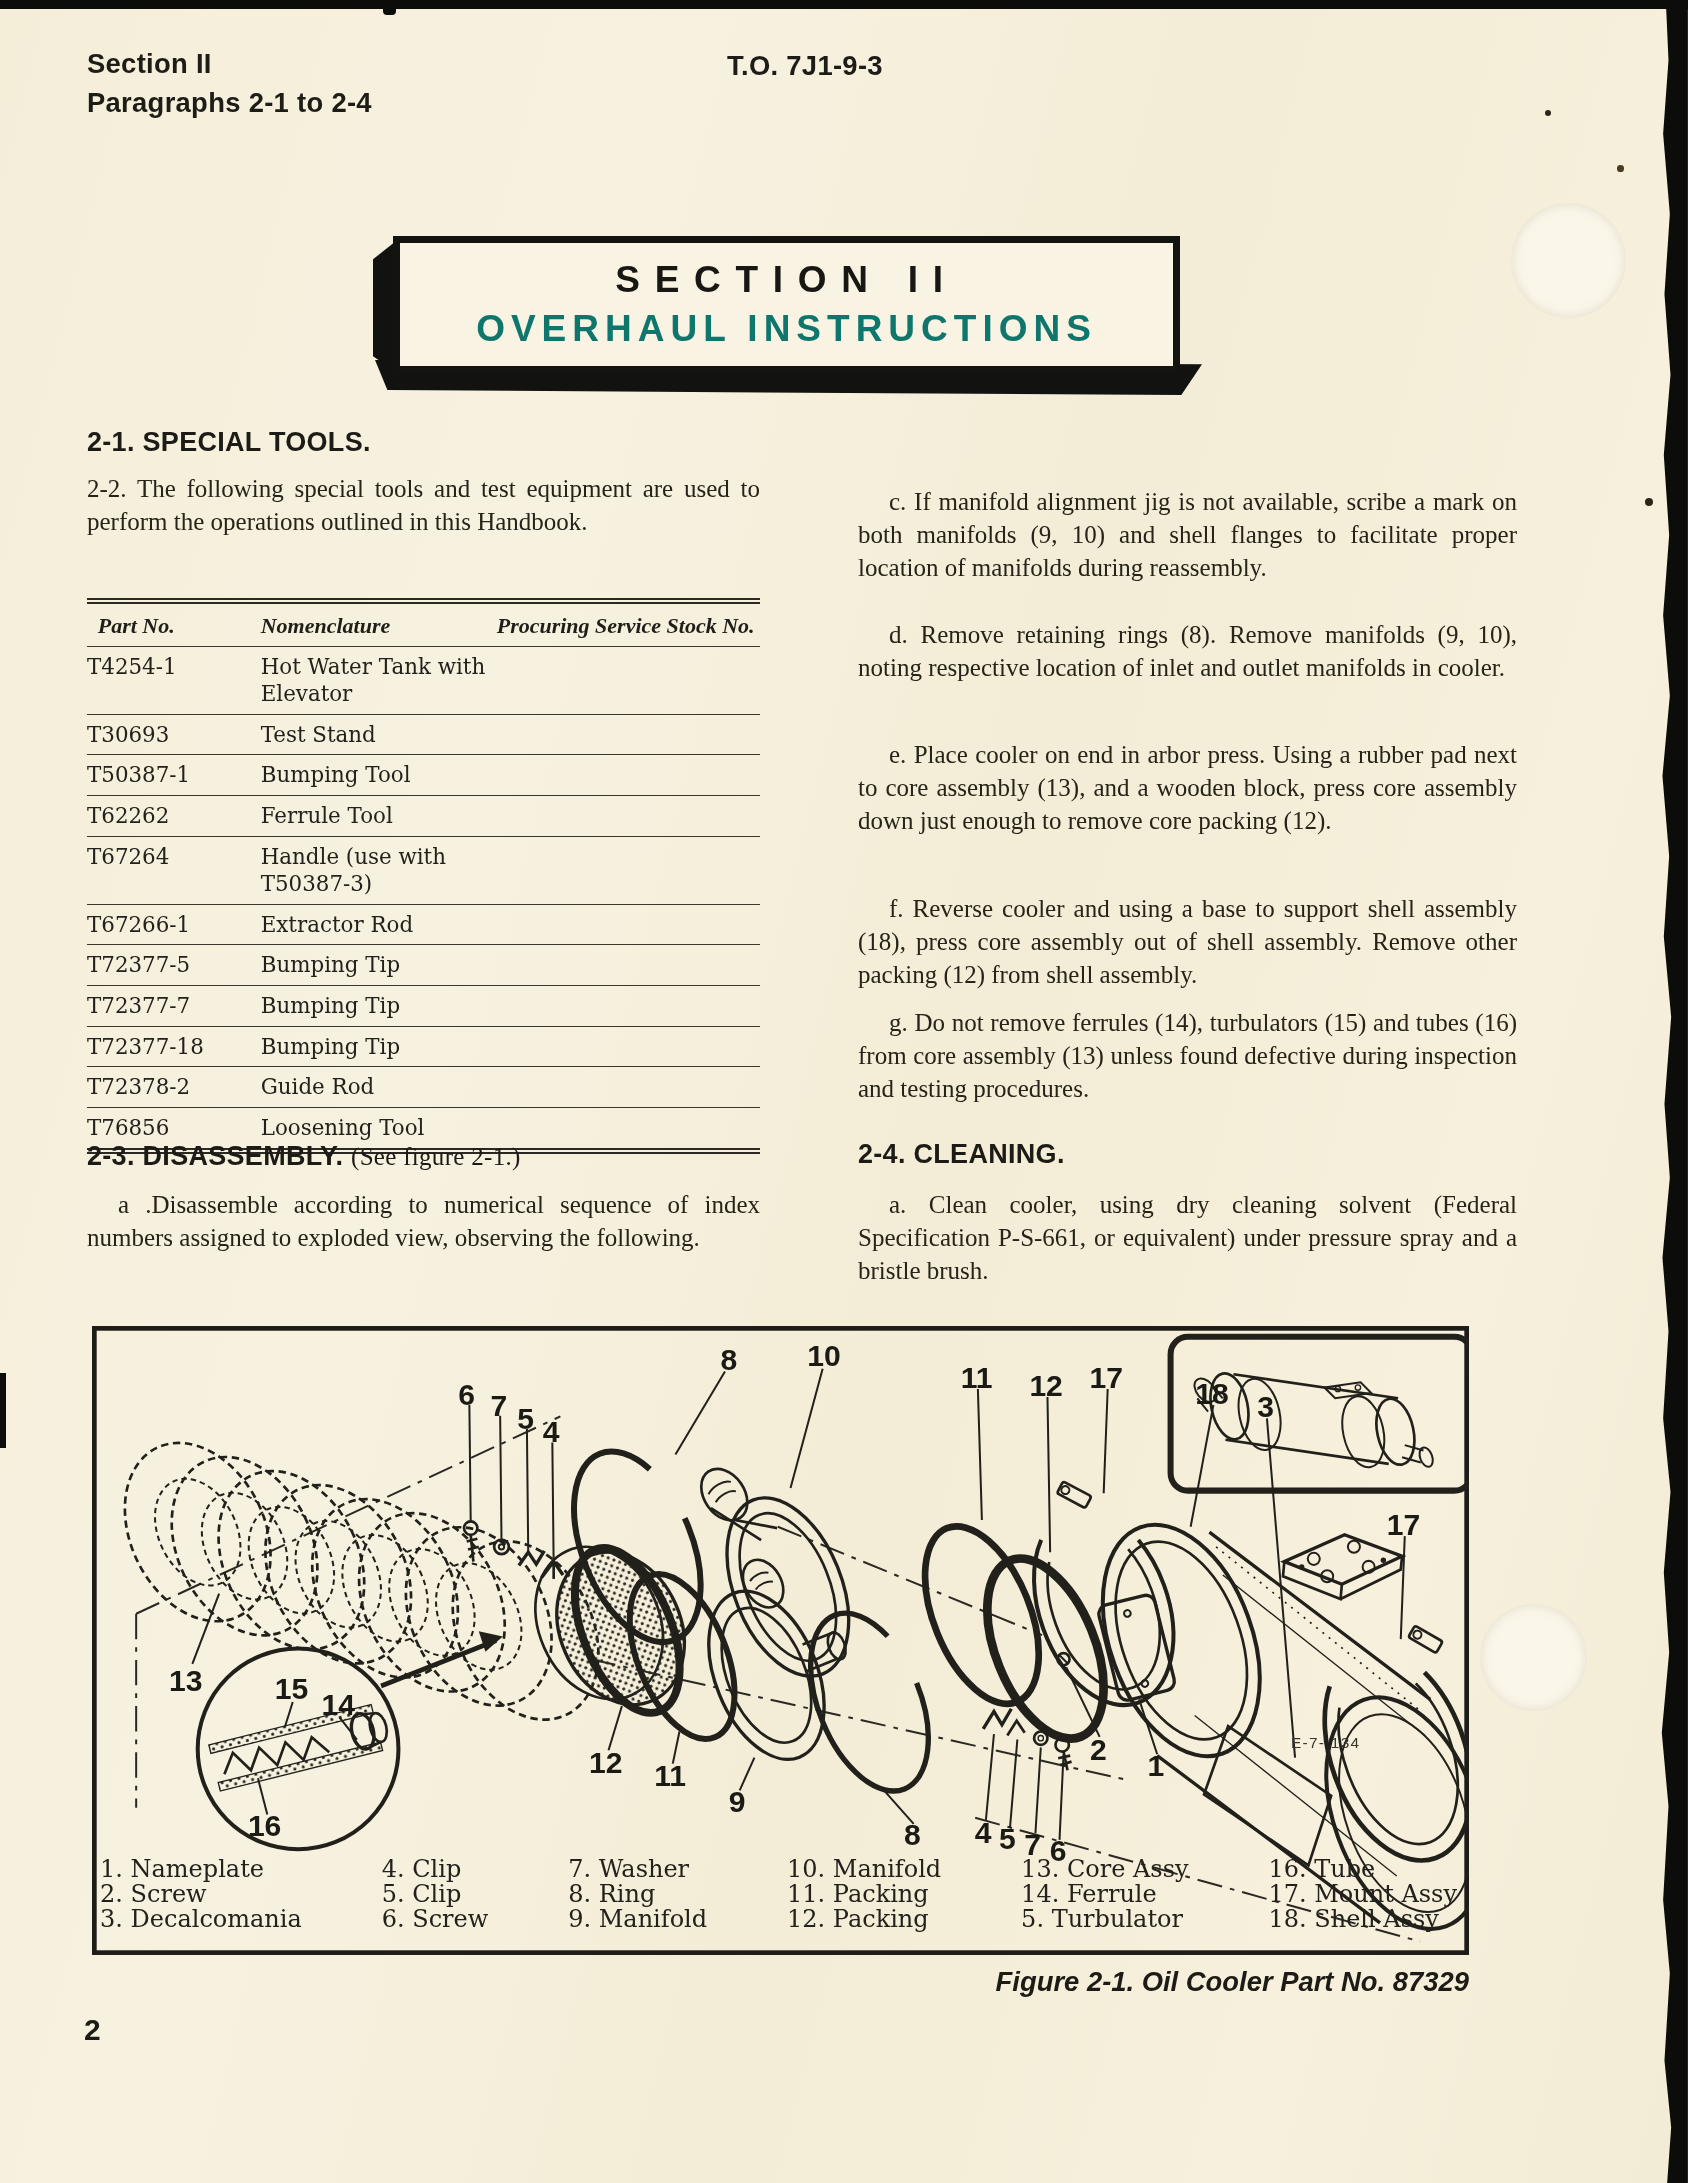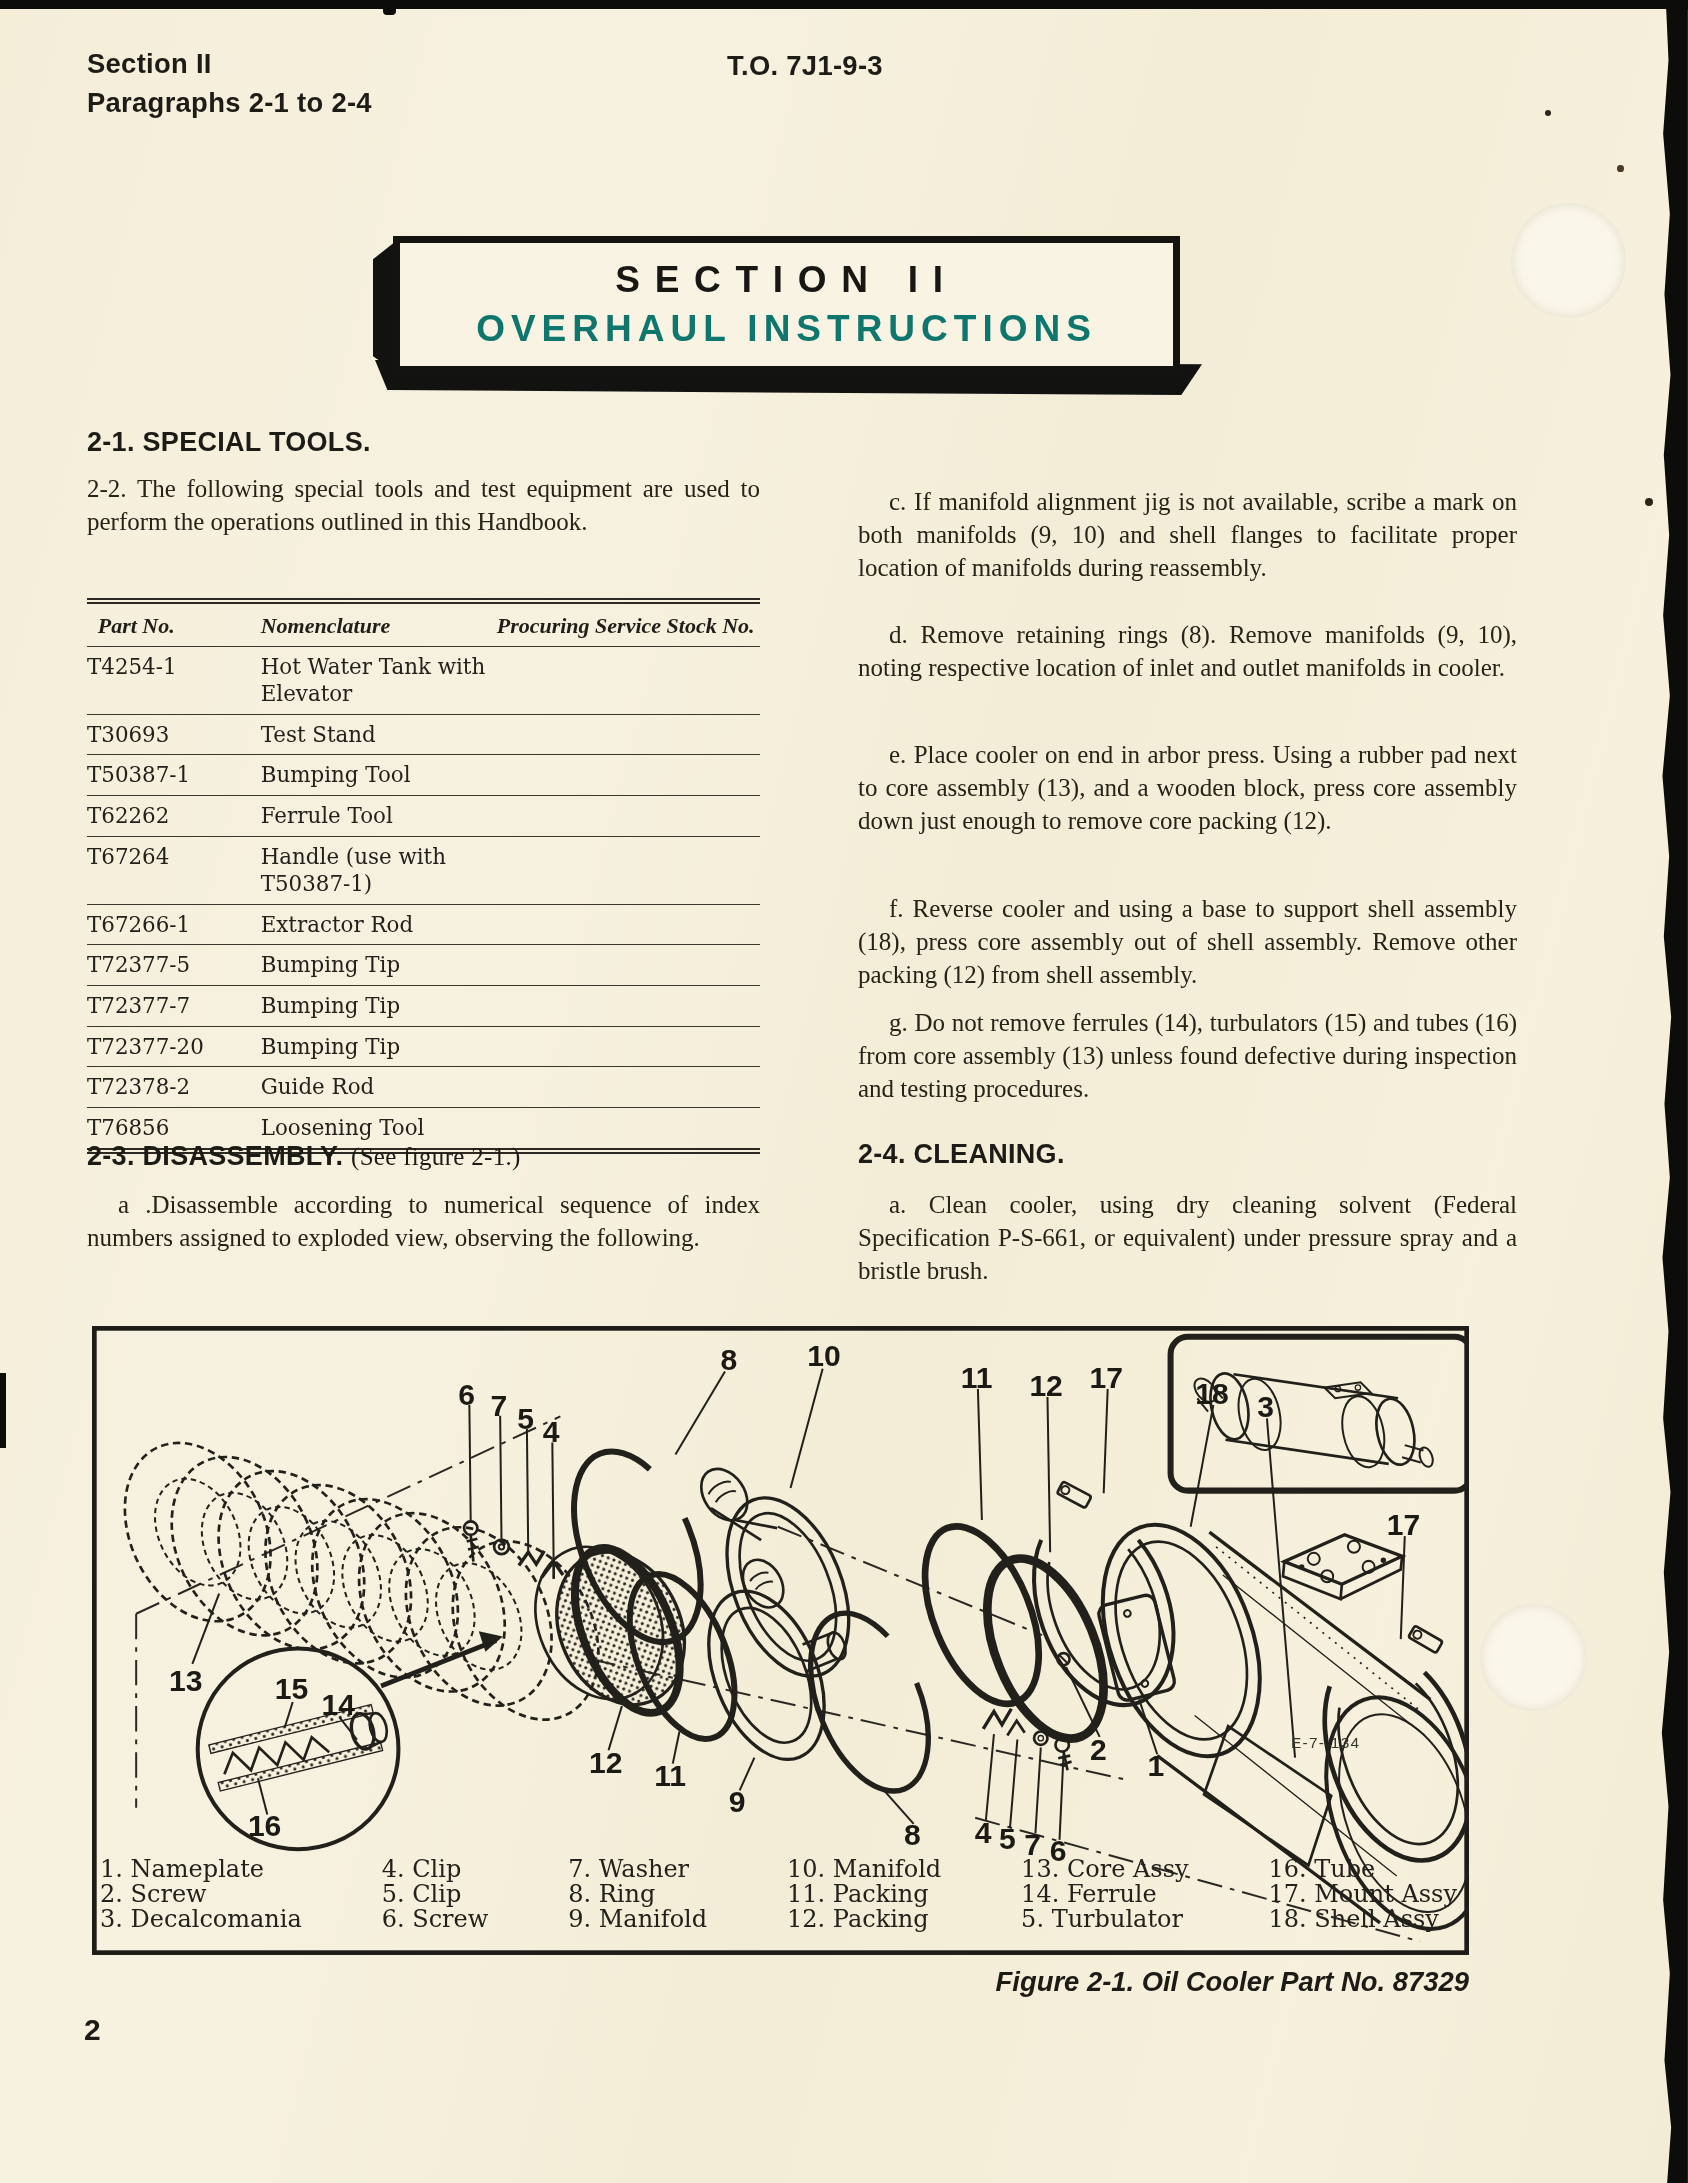--- a/index.html
+++ b/index.html
@@ -116,40 +116,40 @@
             <td class="c2">Bumping Tool</td>
             <td class="c3"></td>
           </tr>
         <tr>
             <td class="c1">T62262</td>
             <td class="c2">Ferrule Tool</td>
             <td class="c3"></td>
           </tr>
         <tr>
             <td class="c1">T67264</td>
-            <td class="c2">Handle (use with T50387-1)</td>
+            <td class="c2">Handle (use with T50387-3)</td>
             <td class="c3"></td>
           </tr>
         <tr>
             <td class="c1">T67266-1</td>
             <td class="c2">Extractor Rod</td>
             <td class="c3"></td>
           </tr>
         <tr>
             <td class="c1">T72377-5</td>
             <td class="c2">Bumping Tip</td>
             <td class="c3"></td>
           </tr>
         <tr>
             <td class="c1">T72377-7</td>
             <td class="c2">Bumping Tip</td>
             <td class="c3"></td>
           </tr>
         <tr>
-            <td class="c1">T72377-20</td>
+            <td class="c1">T72377-18</td>
             <td class="c2">Bumping Tip</td>
             <td class="c3"></td>
           </tr>
         <tr>
             <td class="c1">T72378-2</td>
             <td class="c2">Guide Rod</td>
             <td class="c3"></td>
           </tr>
         <tr>
             <td class="c1">T76856</td>

